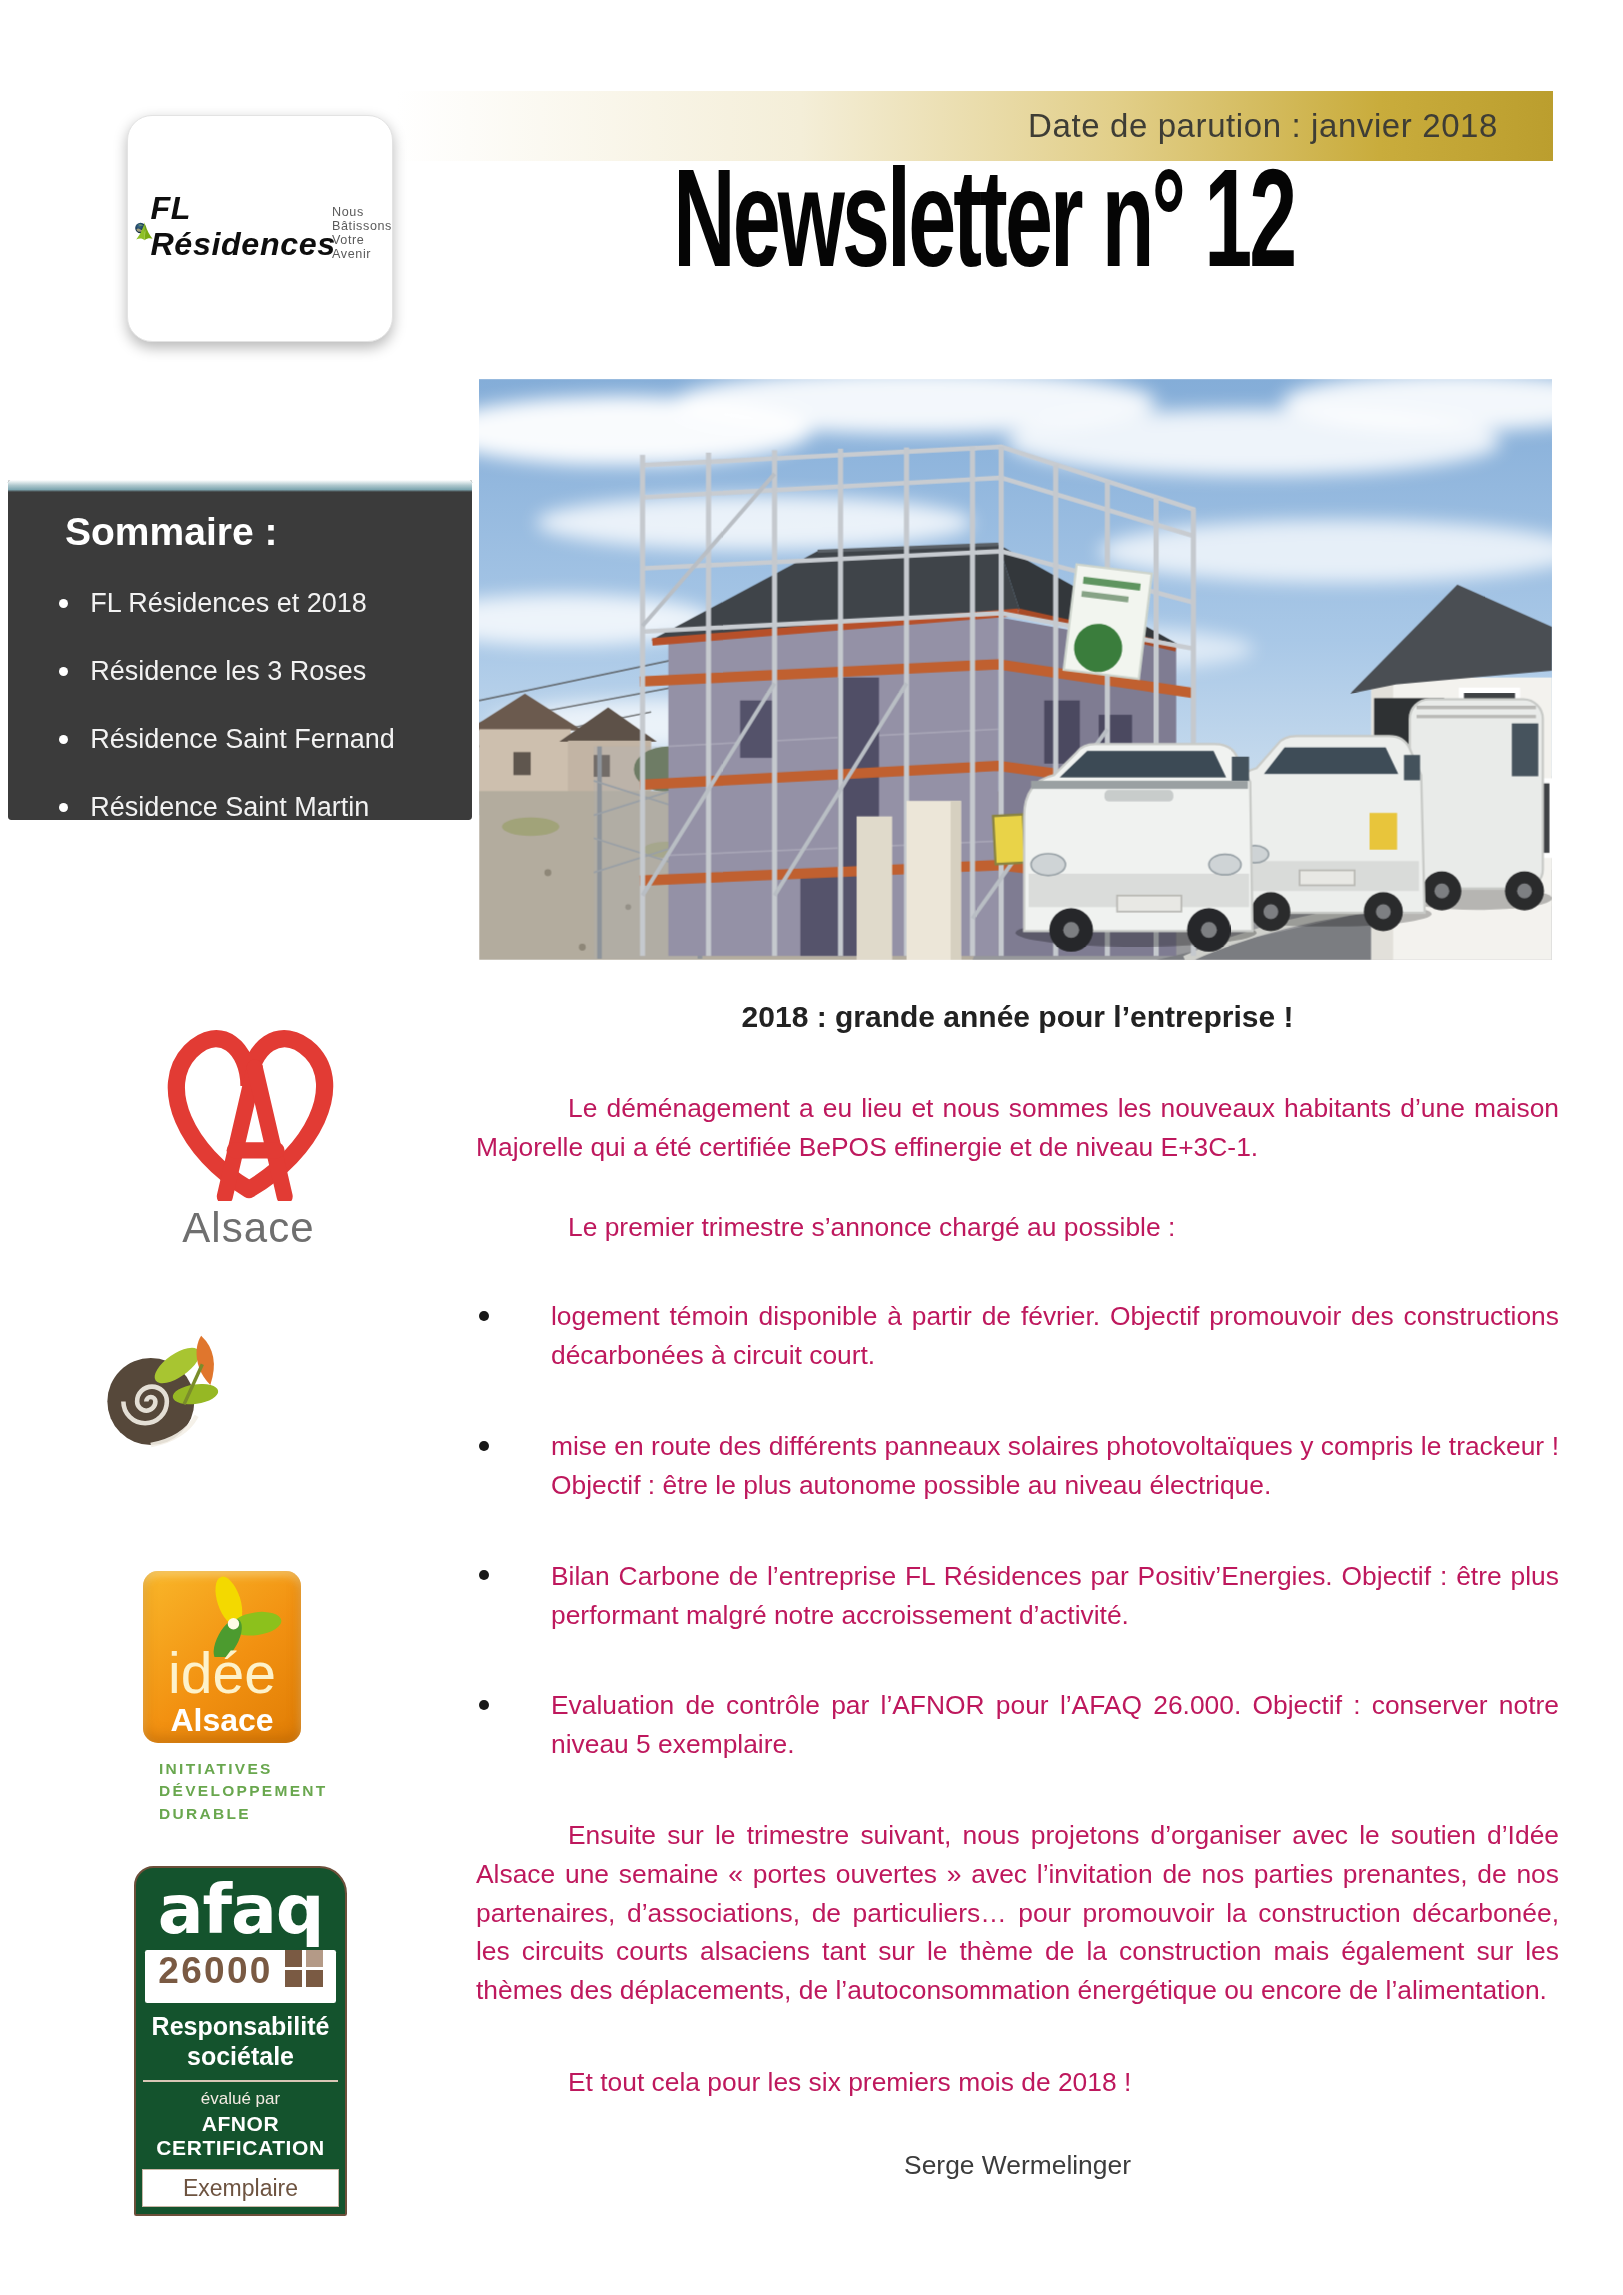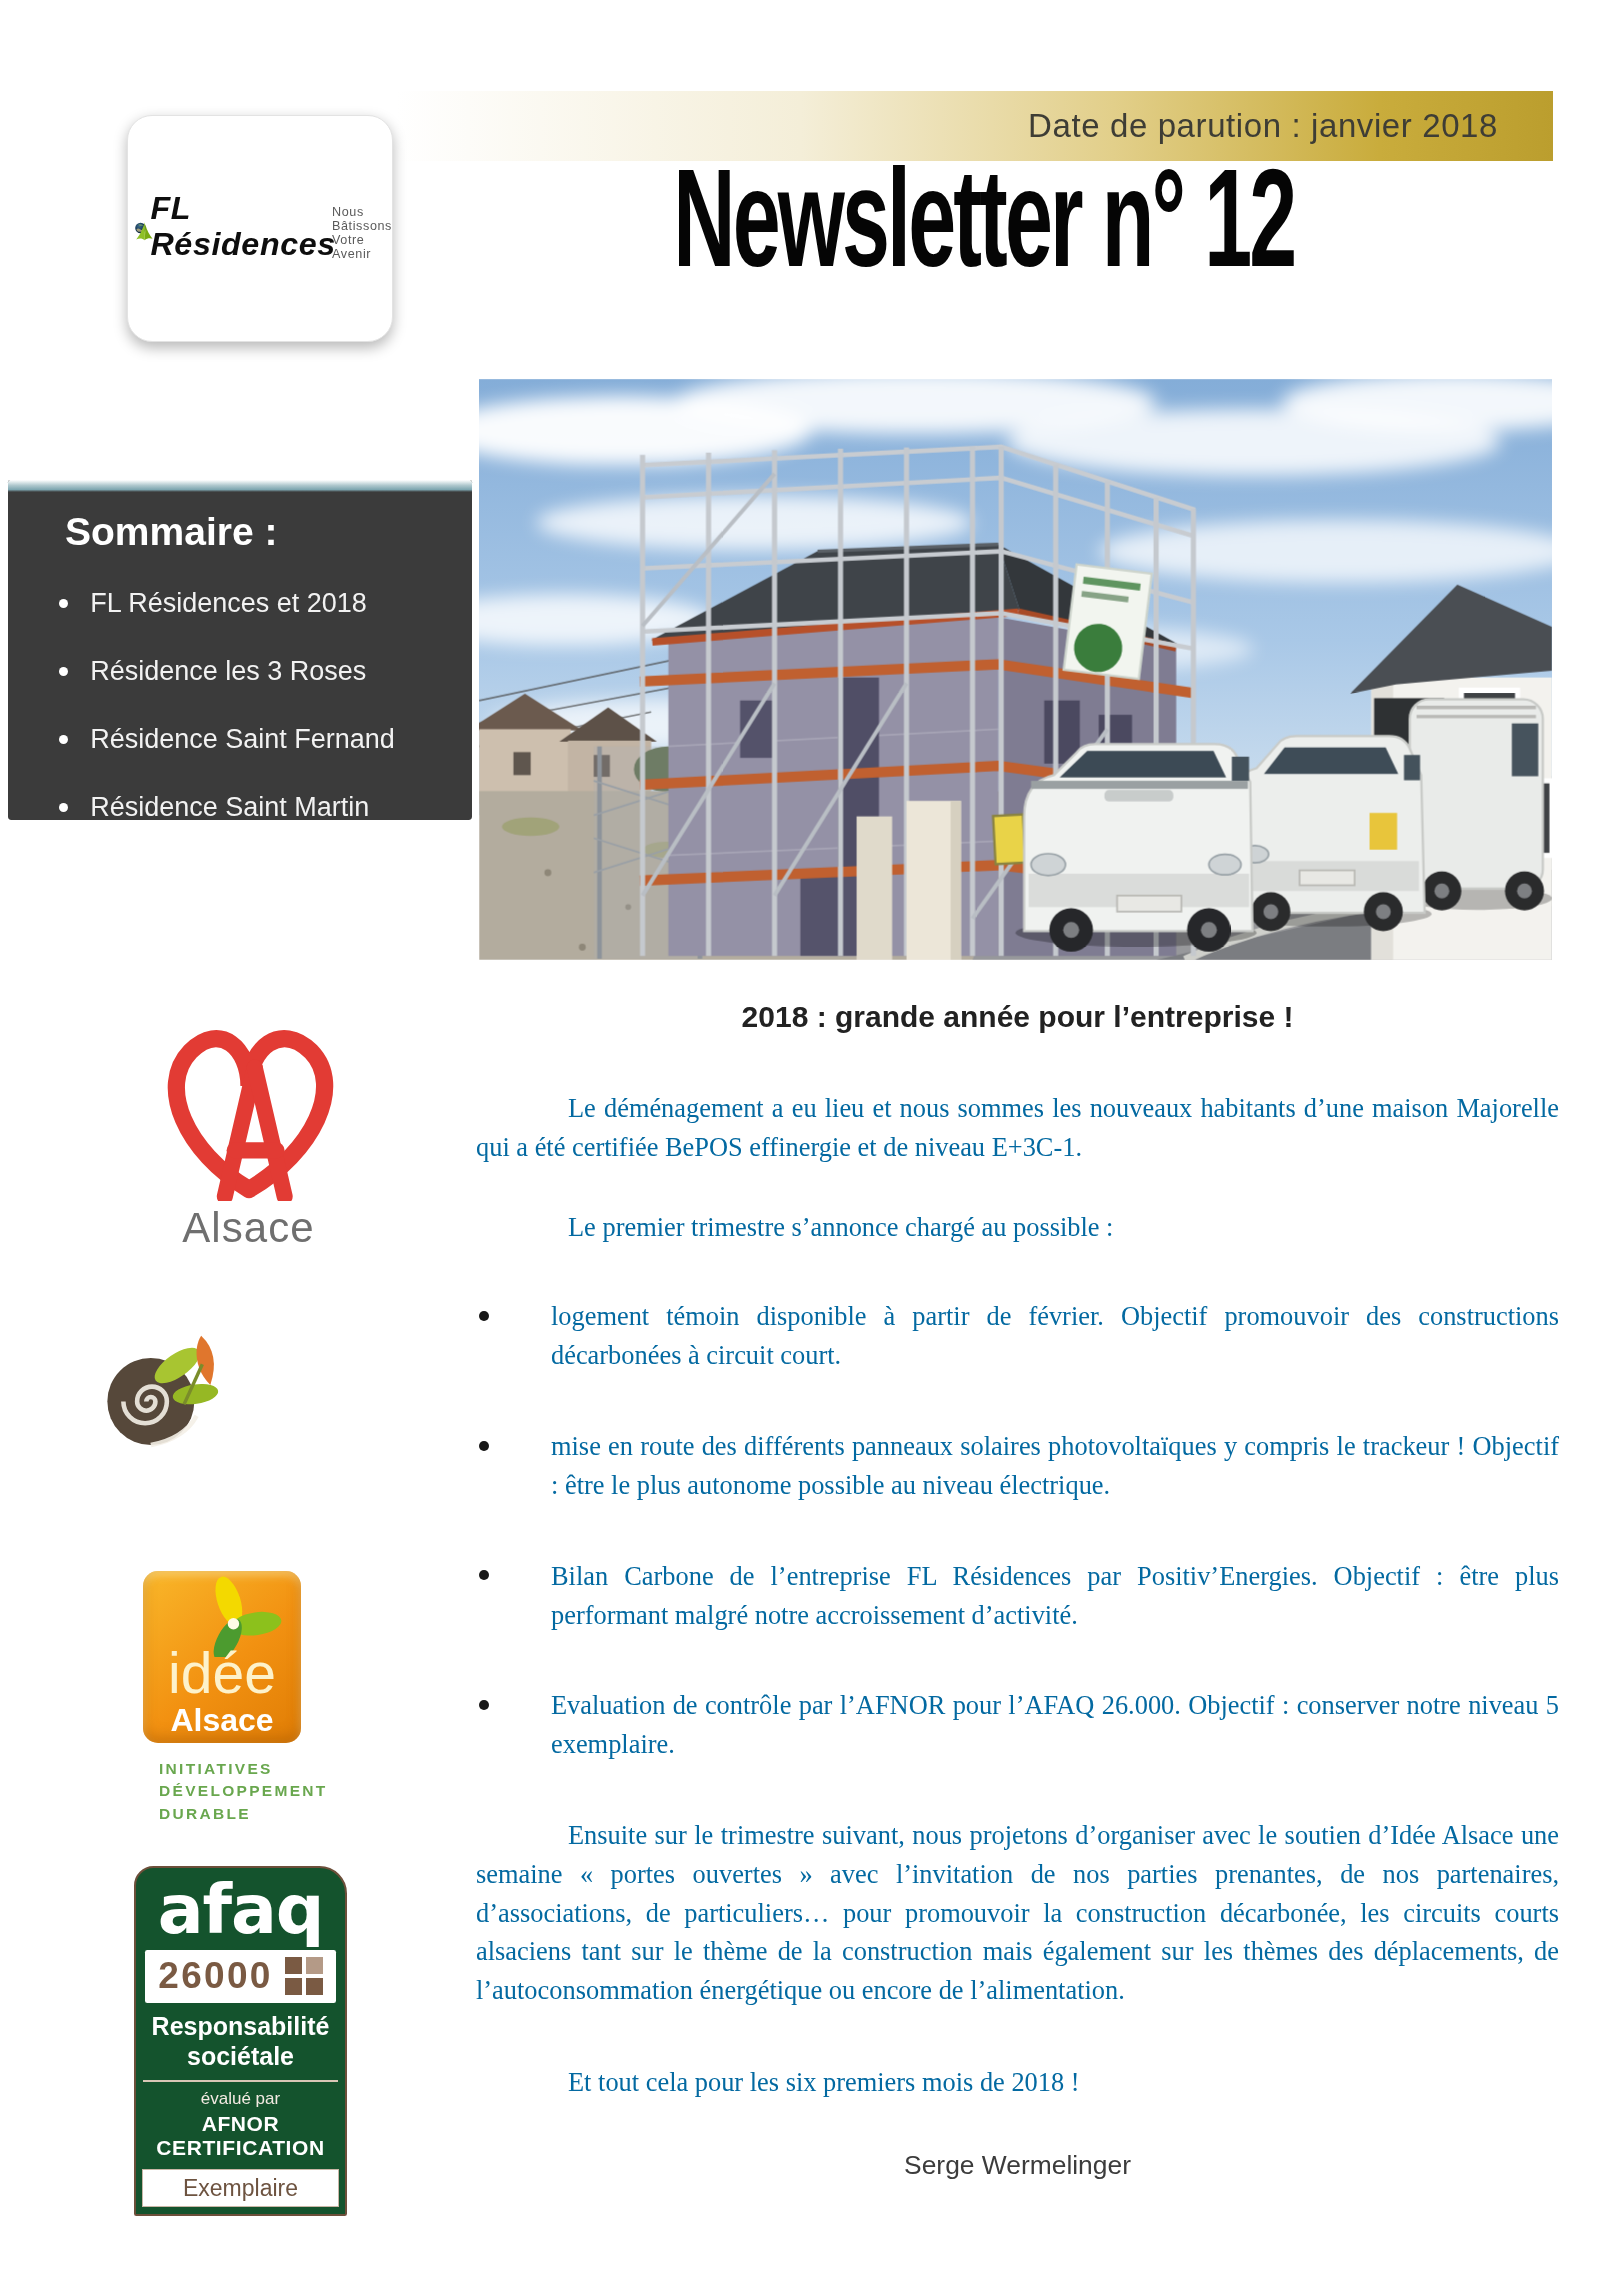--- a/index.html
+++ b/index.html
@@ -61,36 +61,36 @@
     font-weight:normal;letter-spacing:0px;}
   .idee-l2{position:absolute;left:0;right:0;top:131px;text-align:center;font-size:32px;color:#ffffff;font-weight:bold;}
   .idee-sub{margin:15px 0 0 16px;font-size:15.5px;font-weight:bold;color:#69a74e;letter-spacing:2.3px;line-height:1.45;}
 
   .afaq-badge{position:absolute;left:134px;top:1866px;width:213px;background:#14532d;
     border-radius:19.5px 27.5px 2.3px 2.3px;padding:5.7px 0 6.9px;box-sizing:border-box;
     border:2.3px solid #6d4f3a;}
   .afaq-word{text-align:center;font-size:68px;font-weight:bold;color:#fff;line-height:1.0;
     font-family:"DejaVu Sans",sans-serif;letter-spacing:-1.1px;margin-top:2.3px;}
   .afaq-strip{margin:5.7px 9.2px 0;background:#ffffff;border-radius:2.3px;height:53px;
-    display:flex;align-items:center;justify-content:center;gap:12.6px;}
+    display:flex;justify-content:center;gap:12.6px;}
   .afaq-num{font-size:37px;font-weight:bold;color:#7a5a43;letter-spacing:2.3px;}
   .afaq-grid{display:grid;grid-template-columns:17px 17px;grid-template-rows:17px 17px;gap:3.4px;}
   .afaq-grid i{background:#7a5a43;display:block;}
   .afaq-grid i.lite{background:#b49a87;}
   .afaq-resp{margin-top:8px;text-align:center;color:#fff;font-weight:bold;font-size:25px;line-height:1.2;}
   .afaq-div{margin:9.2px 6.9px 6.9px;border-top:2.9px solid #d9c7b6;}
   .afaq-eval1{text-align:center;color:#f3eae2;font-size:17px;}
   .afaq-eval2{text-align:center;color:#ffffff;font-weight:bold;font-size:21px;letter-spacing:0.6px;margin-top:3.4px;}
   .afaq-foot{margin:9.2px 5.7px 0;background:#fff;border:1.7px solid #c9b6a6;height:36px;
     display:flex;align-items:center;justify-content:center;font-size:23px;color:#6d5340;}
 
   
   .article{position:absolute;left:476px;top:1000px;width:1083px;}
   .article-heading{text-align:center;font-size:30px;font-weight:bold;color:#222222;}
-  .para{font-size:26.4px;line-height:1.47;text-align:justify;color:#0369a1;font-family:Liberation Serif, serif;}
+  .para{font-size:26.4px;line-height:1.47;text-align:justify;color:#be185d;}
   .indent{text-indent:92px;}
   .p1{margin-top:55px;}
   .p2{margin-top:41px;}
   .bullets{margin-top:51px;}
   .bullet-item{position:relative;padding-left:75px;margin-bottom:52px;}
   .bullet-item .dot{position:absolute;left:3.4px;top:13.8px;width:9.8px;height:9.8px;border-radius:50%;background:#171717;}
   .p3{margin-top:2.3px;}
   .p4{margin-top:53px;}
   .signature{margin-top:48px;text-align:center;font-size:26.4px;color:#3c3c3c;}
 </style>

